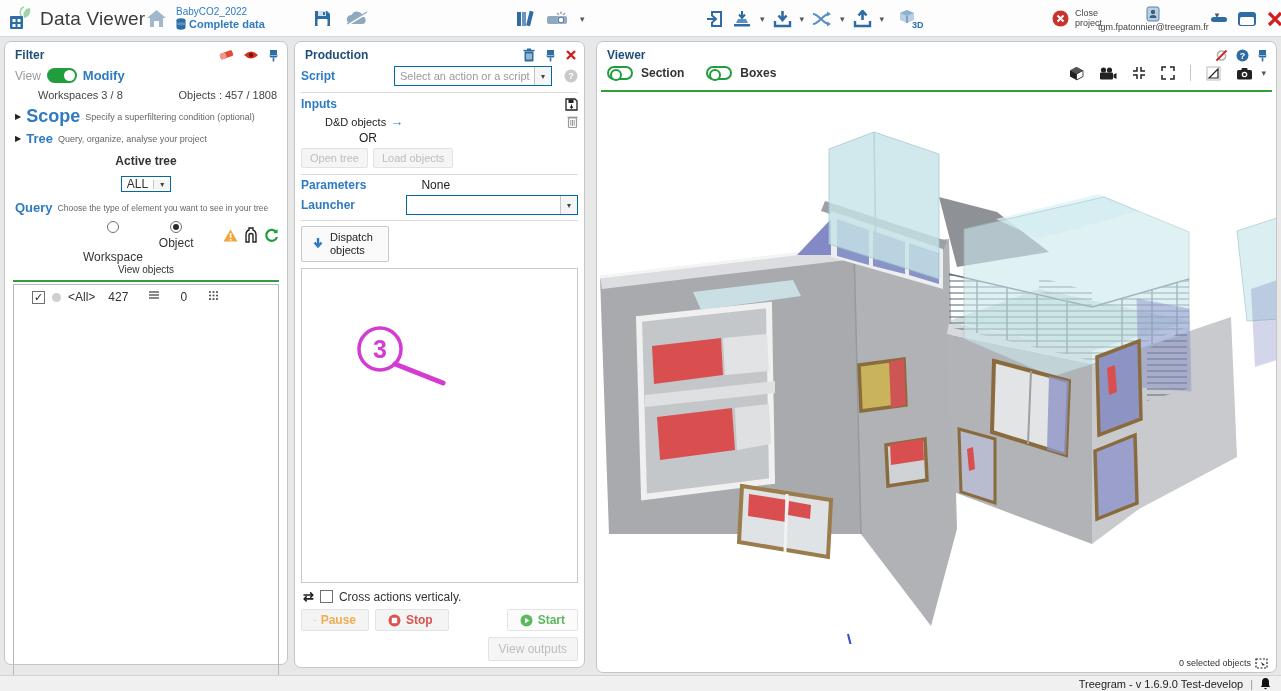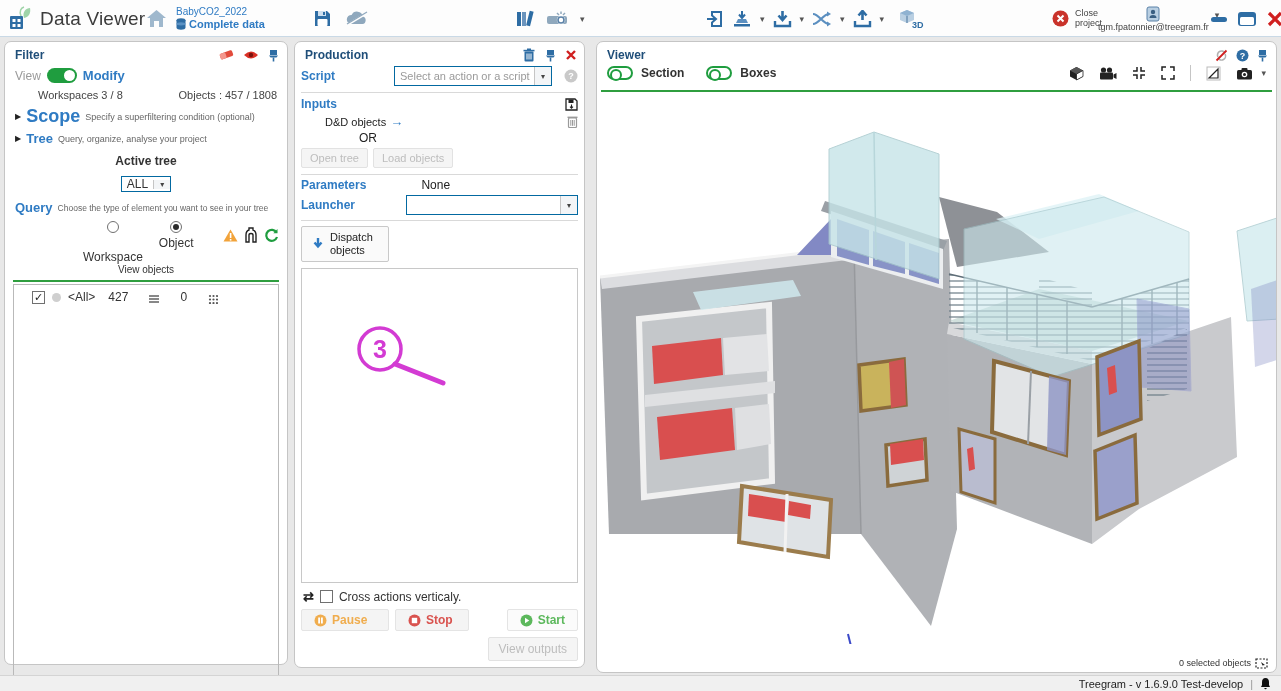--- a/index.html
+++ b/index.html
@@ -331,21 +331,21 @@
       </span>
     </div>
   </div>
   <div style="text-align:center; font-size:10px; color:#333; padding:1px 0 3px 0;">View objects</div>
   <div class="green-line"></div>
   <div class="tree-box">
     <div class="tree-row">
       <span class="chk">✓</span>
       <span style="width:9px; height:9px; border-radius:50%; background:#cfcfcf; display:inline-block;"></span>
       <span>&lt;All&gt;</span>
-      <span style="display:flex; align-items:flex-end; gap:21px; margin-left:6px;">
+      <span style="display:flex; align-items:flex-start; gap:21px; margin-left:6px;">
         <span>427</span>
         <span class="ico">
           <svg width="10" height="10" viewBox="0 0 10 10">
               <line x1="0" y1="2" x2="10" y2="2" stroke="#555" stroke-width="1.4"></line>
               <line x1="0" y1="5" x2="10" y2="5" stroke="#555" stroke-width="1.4"></line>
               <line x1="0" y1="8" x2="10" y2="8" stroke="#555" stroke-width="1.4"></line>
             </svg>
         </span>
         <span>0</span>
         <span class="ico">
@@ -477,21 +477,21 @@
       <text x="38" y="43" text-anchor="middle" font-size="25" font-weight="bold" fill="#d33bd3">3</text>
     </svg>
   </div>
   <div class="prod-foot">
     <div style="display:flex; align-items:center; gap:6px; padding:2px 0 5px 2px;">
       <span style="font-size:13px; font-weight:bold; color:#222;">⇄</span>
       <span class="chk"></span>
       <span style="font-size:12px;">Cross actions verticaly.</span>
     </div>
     <div style="display:flex; gap:6px; align-items:center;">
-      <button class="run-btn" style="color:#f0ad4e; width:88px;">
+      <button class="run-btn" style="color:#f0ad4e; width:68px;">
         <svg width="13" height="13" viewBox="0 0 13 13">
             <circle cx="6.5" cy="6.5" r="6" fill="#f0ad4e"></circle>
             <rect x="4.2" y="3.5" width="1.8" height="6" fill="#fff"></rect>
             <rect x="7" y="3.5" width="1.8" height="6" fill="#fff"></rect>
           </svg>
         <span>Pause</span>
       </button>
       <button class="run-btn" style="color:#d9534f; width:74px;">
         <svg width="13" height="13" viewBox="0 0 13 13">
             <circle cx="6.5" cy="6.5" r="6" fill="#d9534f"></circle>

